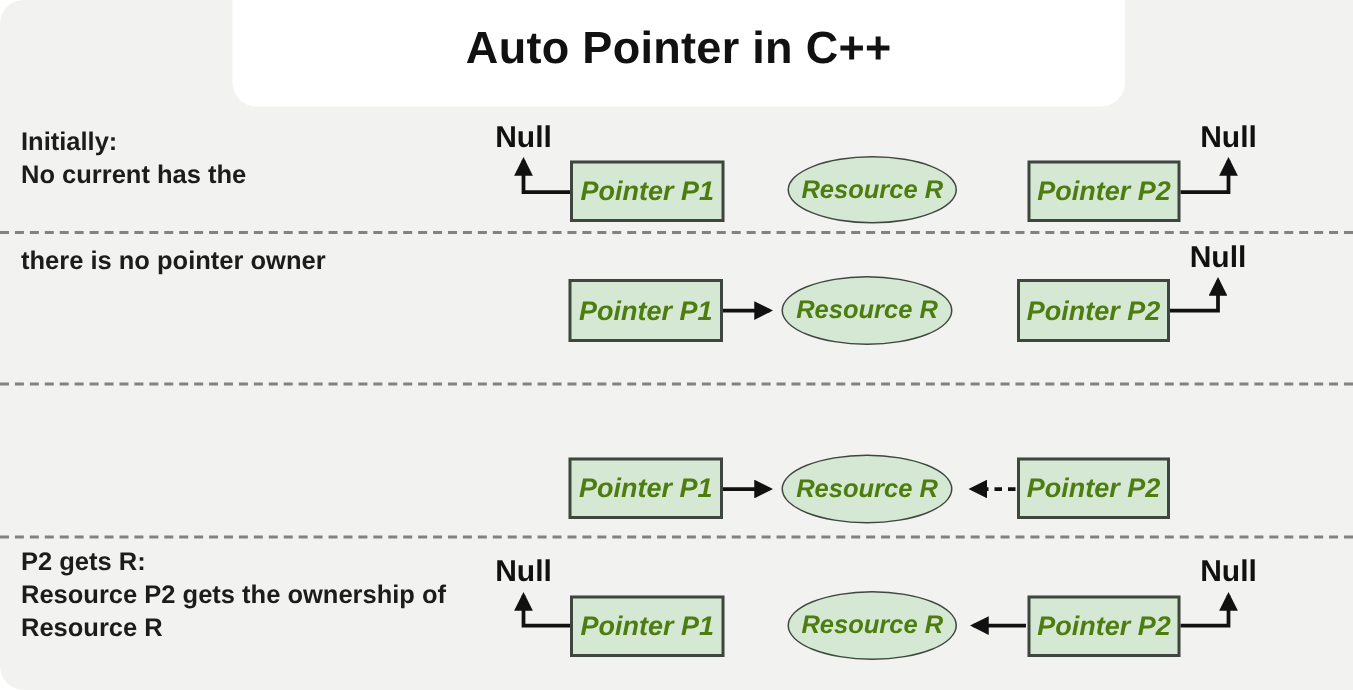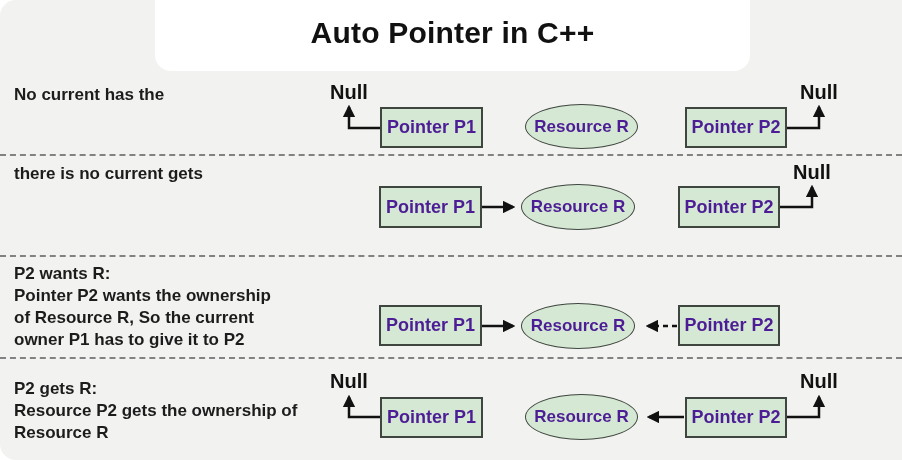--- a/index.html
+++ b/index.html
@@ -18,21 +18,21 @@
     margin:0;padding-top:10px;font-size:30px;font-weight:700;color:#111;
     letter-spacing:.2px;
   }
   
   .row-text{position:absolute;left:14px;font-size:17px;font-weight:700;
     line-height:22px;color:#1c1c1c;}
   
   .node{
     position:absolute;box-sizing:border-box;background:#d5e8d4;
     border:2px solid #3f463f;display:flex;align-items:center;justify-content:center;
-    font-size:18px;font-weight:700;color:#4c1d95;
+    font-size:18px;font-weight:700;color:#4d7c0f;font-style:italic;
   }
   .ellipse{border-radius:50%;border-width:1.5px;font-size:17px;}
   
   .null-label{position:absolute;font-size:20px;font-weight:700;color:#111;
     width:44px;text-align:center;}
   
   .divider{position:absolute;left:0;width:902px;height:0;
     border-top:2px dashed #828282;}
   .arrow-layer{position:absolute;left:0;top:0;pointer-events:none;}
 </style>
@@ -65,53 +65,48 @@
     <path d="M677 326 L648 326" fill="none" stroke="#111" stroke-width="2.5" stroke-dasharray="5 4" marker-end="url(#ah)"></path>
     
     <path d="M381 417 L349 417 L349 397" fill="none" stroke="#111" stroke-width="2.5" marker-end="url(#ah)"></path>
     
     <path d="M684 417 L649 417" fill="none" stroke="#111" stroke-width="2.5" marker-end="url(#ah)"></path>
     
     <path d="M786 417 L819 417 L819 397" fill="none" stroke="#111" stroke-width="2.5" marker-end="url(#ah)"></path>
   </svg>
 
   <div class="row-text" style="top:84px;">
+    <div>Initially:</div>
     <div>No current has the</div>
   </div>
   <div class="null-label" style="left:327px;top:81px;">Null</div>
   <div class="node" style="left:380px;top:107px;width:103px;height:41px;">Pointer P1</div>
   <div class="node ellipse" style="left:525px;top:104px;width:113px;height:45px;">Resource R</div>
   <div class="node" style="left:685px;top:107px;width:102px;height:41px;">Pointer P2</div>
   <div class="null-label" style="left:797px;top:81px;">Null</div>
 
   <div class="divider" style="top:154px;"></div>
 
   <div class="row-text" style="top:163px;">
-    <div>there is no current gets</div>
+    <div>there is no pointer owner</div>
   </div>
   <div class="node" style="left:379px;top:186px;width:103px;height:42px;">Pointer P1</div>
   <div class="node ellipse" style="left:521px;top:184px;width:114px;height:46px;">Resource R</div>
   <div class="node" style="left:678px;top:186px;width:102px;height:42px;">Pointer P2</div>
   <div class="null-label" style="left:790px;top:161px;">Null</div>
 
   <div class="divider" style="top:255px;"></div>
 
-  <div class="row-text" style="top:263px;">
-    <div>P2 wants R:</div>
-    <div>Pointer P2 wants the ownership</div>
-    <div>of Resource R, So the current</div>
-    <div>owner P1 has to give it to P2</div>
-  </div>
   <div class="node" style="left:379px;top:305px;width:103px;height:41px;">Pointer P1</div>
   <div class="node ellipse" style="left:521px;top:303px;width:114px;height:46px;">Resource R</div>
   <div class="node" style="left:678px;top:305px;width:102px;height:41px;">Pointer P2</div>
 
   <div class="divider" style="top:357px;"></div>
 
-  <div class="row-text" style="top:378px;">
+  <div class="row-text" style="top:364px;">
     <div>P2 gets R:</div>
     <div>Resource P2 gets the ownership of</div>
     <div>Resource R</div>
   </div>
   <div class="null-label" style="left:327px;top:370px;">Null</div>
   <div class="node" style="left:380px;top:397px;width:103px;height:41px;">Pointer P1</div>
   <div class="node ellipse" style="left:525px;top:394px;width:113px;height:46px;">Resource R</div>
   <div class="node" style="left:685px;top:397px;width:102px;height:41px;">Pointer P2</div>
   <div class="null-label" style="left:797px;top:370px;">Null</div>
 

